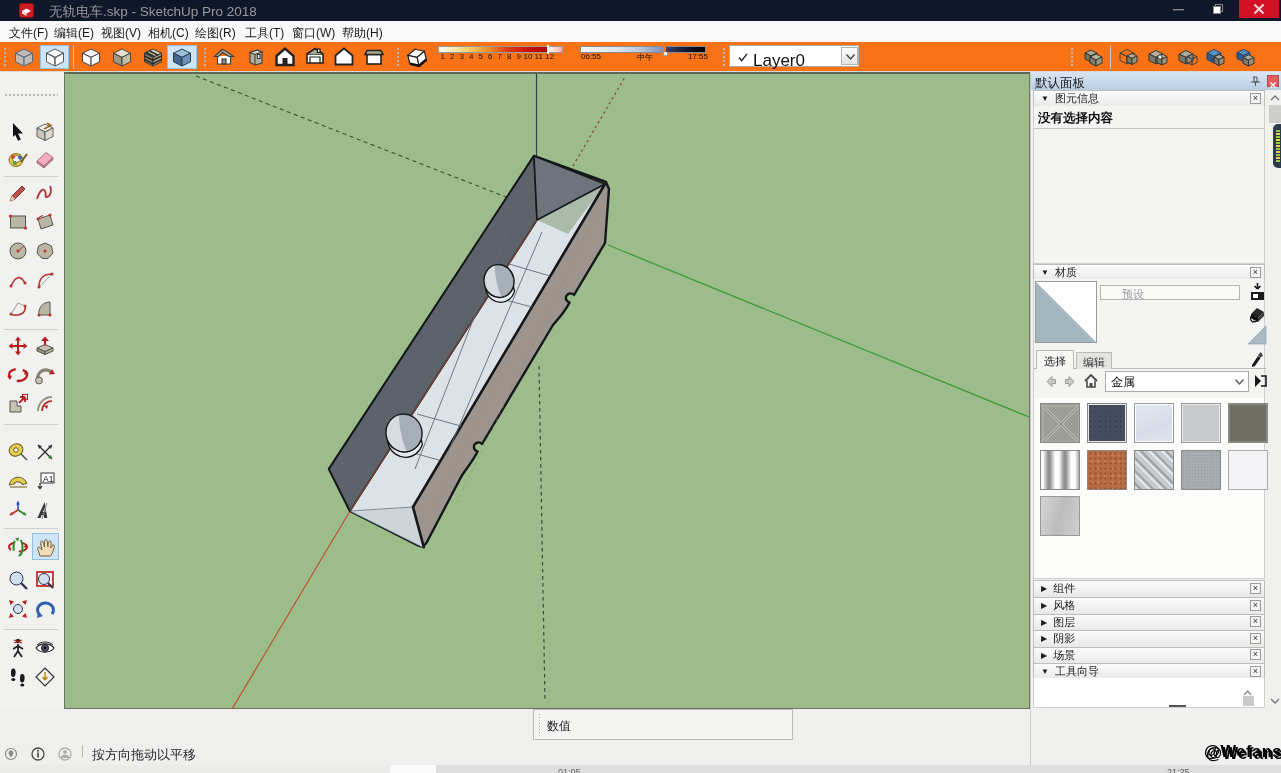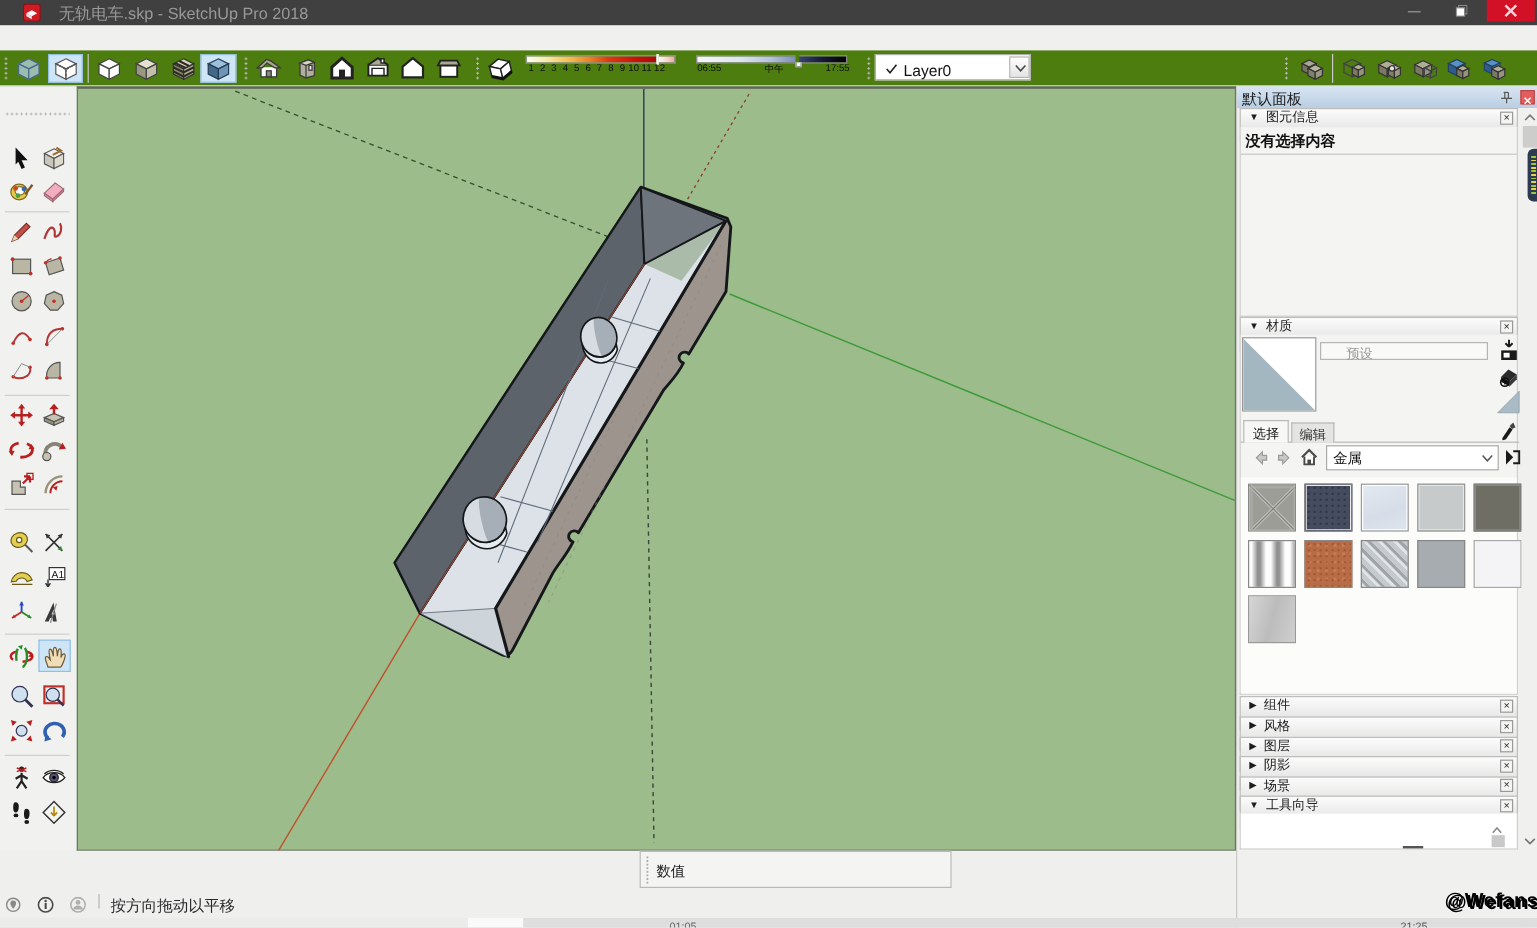--- a/index.html
+++ b/index.html
@@ -2,33 +2,33 @@
 <html><head>
 <meta charset="utf-8">
 <style>
 * { margin:0; padding:0; box-sizing:border-box; }
 html,body { width:1281px; height:773px; overflow:hidden; background:#f0f0ef;
   font-family:"Liberation Sans", sans-serif; }
 #app { position:relative; width:1281px; height:773px; }
 .abs { position:absolute; }
 
 
-#titlebar { position:absolute; left:0; top:0; width:1281px; height:21px; background:#404040; }
+#titlebar { position:absolute; left:0; top:0; width:1281px; height:21px; background:#0f172a; }
 #titletext { position:absolute; left:49px; top:3px; font-size:13.5px; color:#97989a; }
 #btn-close { position:absolute; left:1239px; top:0; width:40px; height:18px; background:#d31126; }
 #btn-close svg { position:absolute; left:14px; top:3px; }
 #btn-max { position:absolute; left:1190px; top:0; width:45px; height:29px; }
 #btn-min { position:absolute; left:1145px; top:0; width:45px; height:29px; }
 
 
 #menubar { position:absolute; left:0; top:21px; width:1281px; height:21px; background:#f8f8f8; }
 .mi { position:absolute; top:4px; font-size:12px; color:#1a1a1a; }
 
 
-#toolbar { position:absolute; left:0; top:42px; width:1281px; height:30px; background:#4d7c0f; border-bottom:1px solid #d8d8d6; }
+#toolbar { position:absolute; left:0; top:42px; width:1281px; height:30px; background:#f97316; border-bottom:1px solid #d8d8d6; }
 .tsep { position:absolute; top:3px; width:1px; height:24px; background:#c8c8c6; }
 .tgrip { position:absolute; top:5px; width:4px; height:20px;
   background-image:radial-gradient(circle, #b9b9b7 35%, transparent 40%); background-size:4px 4px; }
 .ticon { position:absolute; top:3px; width:24px; height:24px; }
 .ticon.hl { background:#cde5f7; border:1px solid #92c0e0; }
 
 
 #lefttools { position:absolute; left:0; top:72px; width:64px; height:637px; background:#f1f1f0; }
 .lsep { position:absolute; left:4px; width:54px; height:1px; background:#cfcfcd; }
 .licon { position:absolute; width:22px; height:22px; }
@@ -75,20 +75,30 @@
           <rect x="0.5" y="2.5" width="7" height="7" fill="#fff" stroke="#888"></rect>
         </svg>
       </div>
     <div id="btn-close">
         <svg width="12" height="12" viewBox="0 0 12 12">
           <path d="M1.5,1.5 L10.5,10.5 M10.5,1.5 L1.5,10.5" stroke="#ffd7db" stroke-width="2"></path>
         </svg>
       </div>
   </div>
 
+  <div id="menubar">
+    <div class="mi" style="left:9px">文件(F)</div>
+    <div class="mi" style="left:54px">编辑(E)</div>
+    <div class="mi" style="left:101px">视图(V)</div>
+    <div class="mi" style="left:148px">相机(C)</div>
+    <div class="mi" style="left:195px">绘图(R)</div>
+    <div class="mi" style="left:245px">工具(T)</div>
+    <div class="mi" style="left:292px">窗口(W)</div>
+    <div class="mi" style="left:342px">帮助(H)</div>
+  </div>
 
   <div class="abs" style="left:55px;top:70px;width:29px;height:2px;background:#bcd8ee"></div>
 
   <div id="toolbar">
     <div class="tgrip" style="left:3px"></div>
     <svg class="ticon" style="left:12px" viewBox="0 0 24 24">
         <g stroke="#4a6a88" stroke-width="1" fill="#b6d2e8" fill-opacity="0.75">
           <path d="M12,4 L20.5,8.2 L12,12.4 L3.5,8.2 Z"></path>
           <path d="M3.5,8.2 L12,12.4 V21 L3.5,16.8 Z"></path>
           <path d="M20.5,8.2 L12,12.4 V21 L20.5,16.8 Z"></path>
@@ -193,21 +203,21 @@
     <div class="abs" style="left:663px;top:10px;width:5px;height:4px;border:1px solid #9a9a98;border-top:none;background:#f4f4f3"></div>
     <div class="abs" style="left:581px;top:10px;font-size:8px;color:#111">06:55</div>
     <div class="abs" style="left:637px;top:10px;font-size:8px;color:#111">中午</div>
     <div class="abs" style="left:688px;top:10px;font-size:8px;color:#111">17:55</div>
 
     <div class="tgrip" style="left:722px"></div>
     <div class="abs" style="left:729px;top:3px;width:130px;height:22px;background:#fff;border:1px solid #aeaeac;">
       <svg class="abs" style="left:8px;top:7px" width="10" height="9" viewBox="0 0 11 10">
           <path d="M1,5 L4,8.5 L10,1" fill="none" stroke="#222" stroke-width="1.5"></path>
         </svg>
-      <div class="abs" style="left:23px;top:5px;font-size:13px;color:#111">Layer0</div>
+      <div class="abs" style="left:23px;top:5px;font-size:17px;color:#111">Layer0</div>
       <div class="abs" style="left:111px;top:1px;width:17px;height:18px;background:linear-gradient(#fdfdfd,#e4e4e2);border:1px solid #b4b4b2">
         <svg class="abs" style="left:4px;top:6px" width="9" height="6" viewBox="0 0 9 6">
             <path d="M0.5,0.5 L4.5,5 L8.5,0.5" fill="none" stroke="#444" stroke-width="1.3"></path>
           </svg>
       </div>
     </div>
 
     <div class="tgrip" style="left:1070px"></div>
     <svg class="ticon" style="left:1081px" viewBox="0 0 24 24">
         <g stroke="#333" stroke-width="1">

